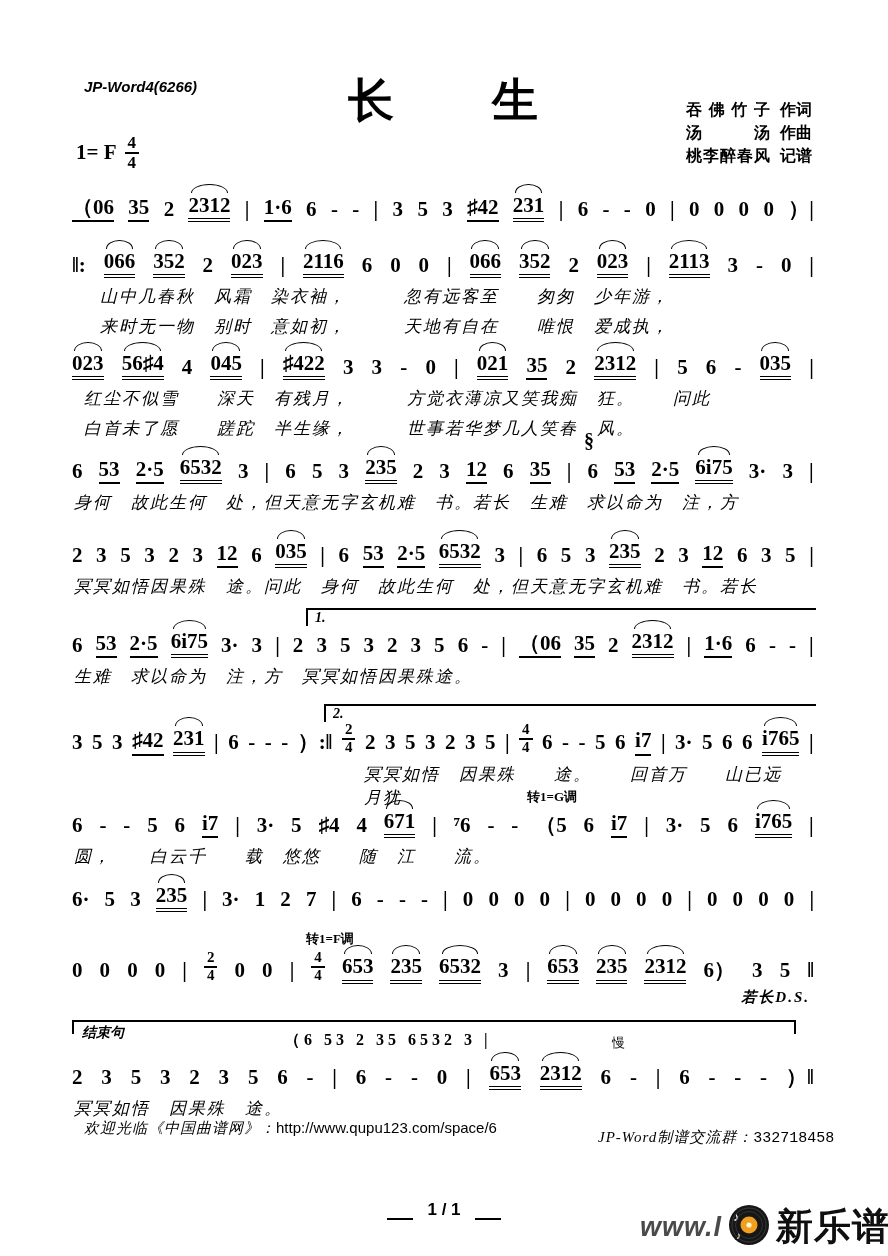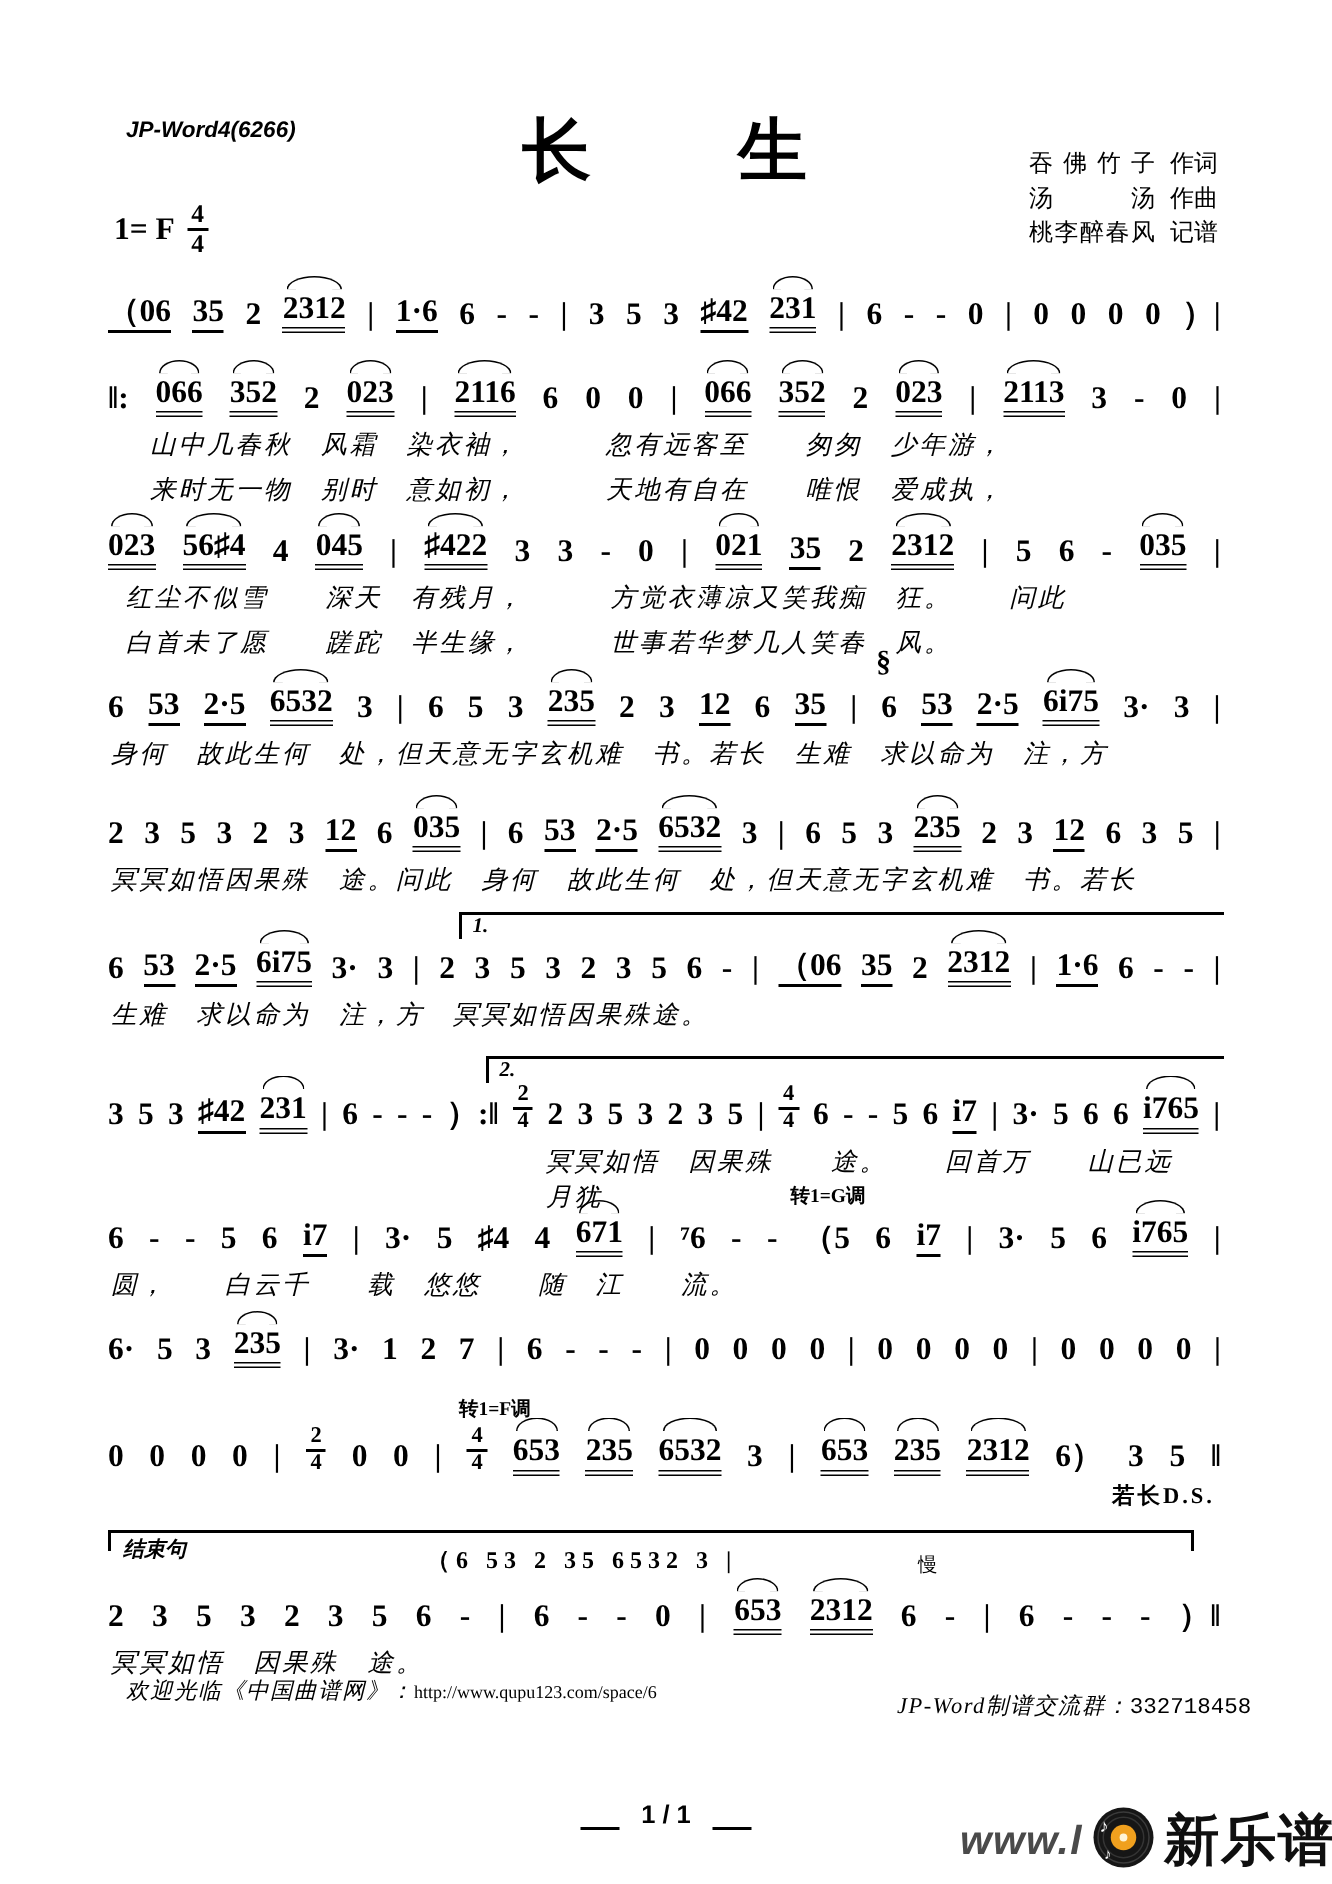--- a/index.html
+++ b/index.html
@@ -4,21 +4,21 @@
 <style>
   html,body{margin:0;padding:0;background:#e8e8e8;}
   .page{position:relative;width:888px;height:1256px;background:#ffffff;margin:0 auto;overflow:hidden;
         font-family:"Liberation Serif","DejaVu Serif",serif;color:#000;}
 
   
   .generator{position:absolute;left:84px;top:78px;font:italic bold 15px "Liberation Sans","DejaVu Sans",sans-serif;}
   .title{position:absolute;left:0;right:0;top:70px;display:flex;justify-content:center;gap:96px;
          font-size:46px;font-weight:bold;letter-spacing:2px;}
   .credits{position:absolute;right:76px;top:98px;font-size:16px;line-height:23px;}
-  .credit-row{display:flex;justify-content:flex-start;}
+  .credit-row{display:flex;justify-content:flex-start;font-weight:bold;}
   .credit-name{display:inline-block;width:84px;text-align:justify;text-align-last:justify;}
   .credit-role{margin-left:10px;}
   .keysig{position:absolute;left:76px;top:134px;display:flex;align-items:center;gap:8px;
           font-size:21px;font-weight:bold;}
   .performer{position:absolute;left:0;right:0;top:142px;text-align:center;font-size:17px;letter-spacing:1px;}
 
   
   .frac{display:inline-flex;flex-direction:column;align-items:center;line-height:1.05;font-weight:bold;font-size:15px;}
   .frac .t{border-bottom:2px solid #000;padding:0 3px;}
   .keysig .frac{font-size:17px;}
@@ -53,32 +53,32 @@
 
   .ann{position:absolute;font-weight:bold;}
   .segno{top:-14px;left:512px;font-size:20px;}
   .volta{height:16px;border-top:2px solid #000;border-left:2px solid #000;
          padding:0 0 0 7px;font-size:14px;font-style:italic;line-height:15px;}
   #sys6 .volta{top:-10px;left:234px;right:-2px;}
   #sys7 .volta{top:-8px;left:252px;right:-2px;}
   .keych{font-size:13px;}
   #sys8 .keych{top:-10px;left:455px;}
   #sys10 .keych{top:-10px;left:234px;}
-  #sys10 .ds{top:48px;right:4px;font-size:15px;letter-spacing:2px;}
+  #sys10 .ds{top:48px;right:4px;font-size:15px;font-style:italic;letter-spacing:2px;}
   #sys11 .endbracket{top:-26px;left:0;right:18px;height:12px;
          border-top:2px solid #000;border-left:2px solid #000;border-right:2px solid #000;}
   #sys11 .endlabel{top:-22px;left:10px;font-size:14px;font-style:italic;}
   #sys11 .cue{top:-16px;left:212px;font-size:16px;letter-spacing:4px;}
   #sys11 .slow{top:-12px;left:540px;font-size:13px;font-weight:normal;}
   #sys11 .notes{padding-top:14px;}
 
   
   .f-left{position:absolute;left:84px;top:1116px;font-size:15px;line-height:24px;}
   .f-left .lbl{font-style:italic;letter-spacing:1px;}
-  .f-left .url{font-family:Liberation Serif, serif;font-size:12px;}
+  .f-left .url{font-family:Liberation Sans, sans-serif;font-size:15px;}
   .f-right{position:absolute;left:598px;top:1128px;font-size:15px;}
   .f-right .lbl{font-style:italic;letter-spacing:1px;}
   .f-right .val{font-family:"Liberation Mono","DejaVu Sans Mono",monospace;}
   .pageno{position:absolute;left:0;right:0;top:1200px;display:flex;justify-content:center;
           align-items:flex-end;gap:14px;font:bold 17px "Liberation Sans",sans-serif;}
   .pageno .dash{width:26px;height:15px;border-bottom:2px solid #000;}
   .watermark{position:absolute;right:-2px;top:1202px;display:flex;align-items:center;gap:5px;}
   .wm-prefix{font:italic bold 27px "Liberation Sans",sans-serif;color:#4a4a4a;letter-spacing:1px;}
   .wm-brand{font-weight:bold;font-size:37px;color:#0f0f0f;letter-spacing:1px;
             font-family:"Liberation Sans","DejaVu Sans",sans-serif;}

